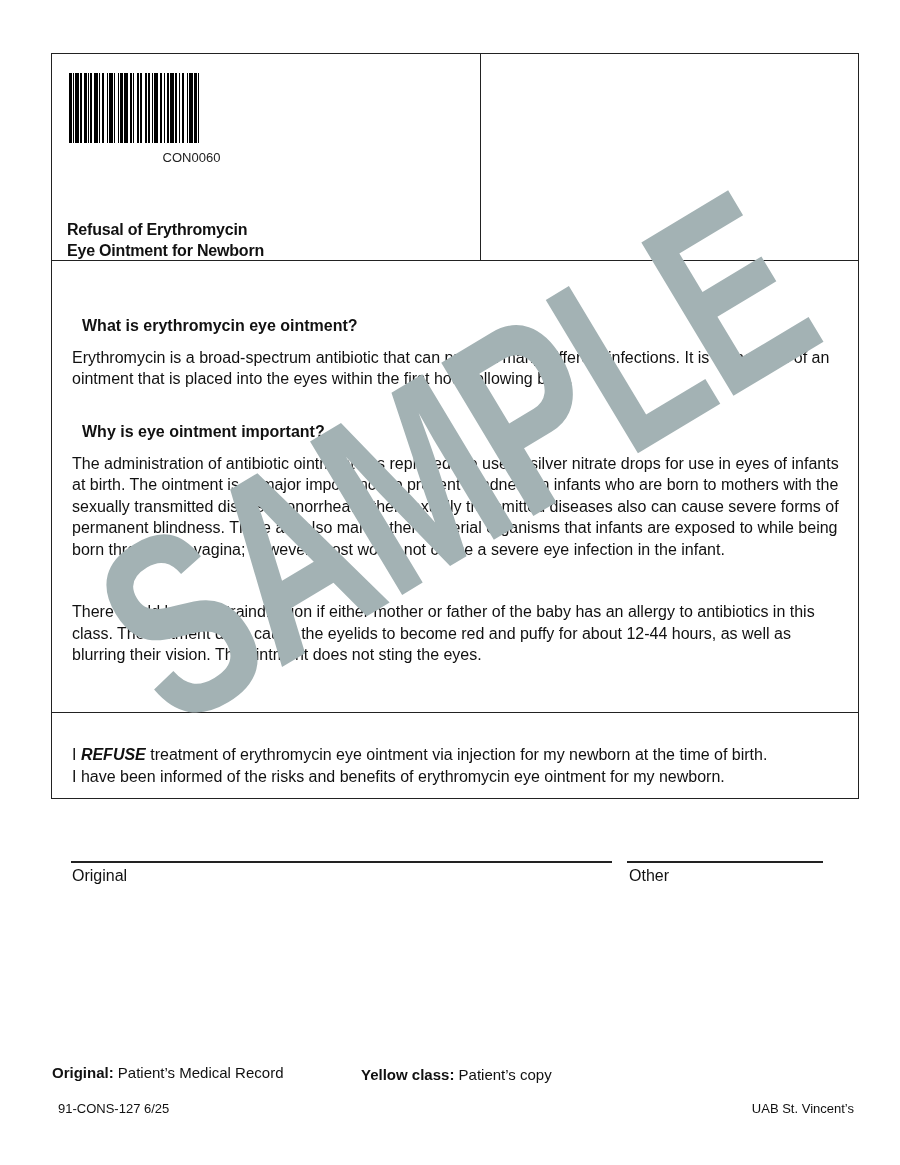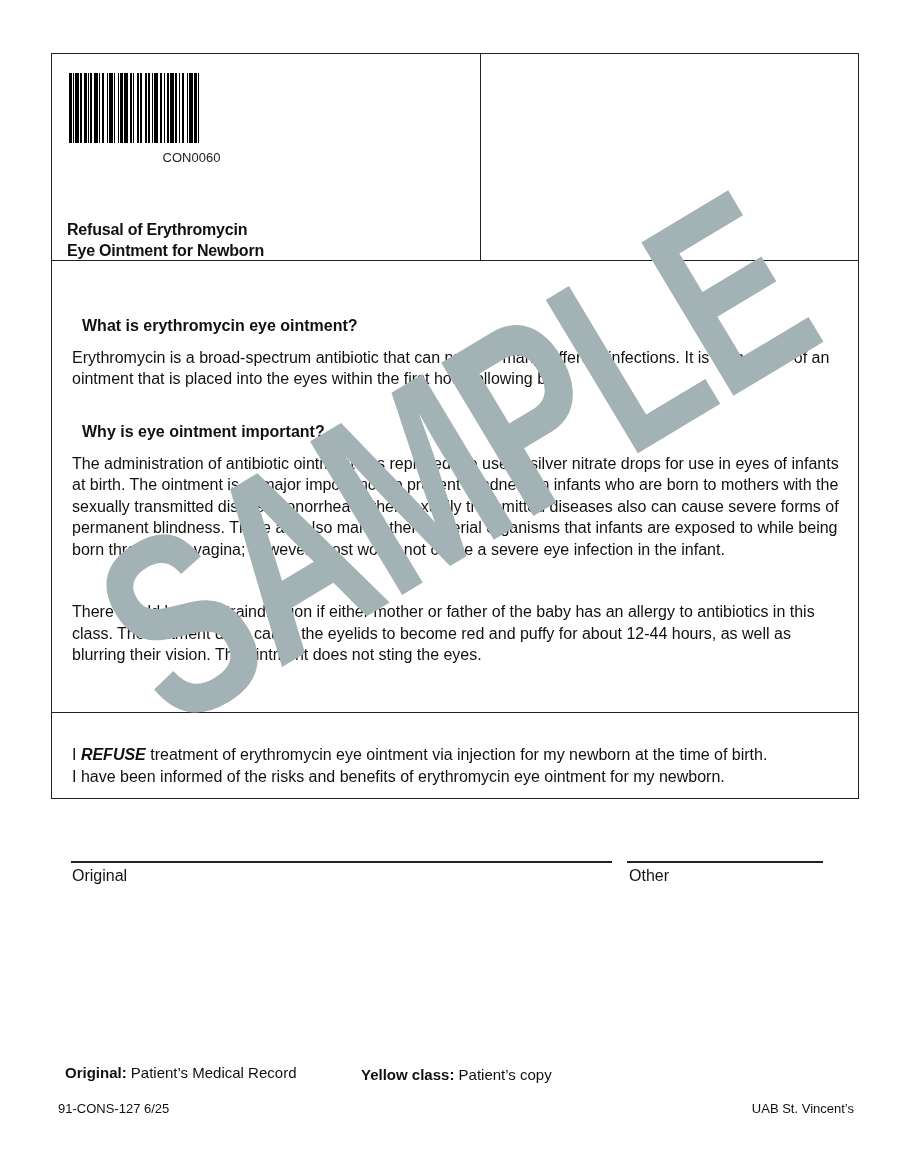--- a/index.html
+++ b/index.html
@@ -140,21 +140,21 @@
   <div class="consent">
     <div><span>I </span><b>REFUSE</b><span> treatment of erythromycin eye ointment via injection for my newborn at the time of birth.</span></div>
     <div>I have been informed of the risks and benefits of erythromycin eye ointment for my newborn.</div>
   </div>
 
   <div class="sig-line" style="left:19px; top:807px; width:541px;"></div>
   <div class="sig-label" style="left:20px; top:813px;">Original</div>
   <div class="sig-line" style="left:575px; top:807px; width:196px;"></div>
   <div class="sig-label" style="left:577px; top:813px;">Other</div>
 
-  <div class="footer-copy" style="left:13px;"><b>Original:</b><span> Patient’s Medical Record</span></div>
+  <div class="footer-copy" style="left:0;"><b>Original:</b><span> Patient’s Medical Record</span></div>
   <div class="footer-copy" style="left:309px; top:1012px;"><b>Yellow class:</b><span> Patient’s copy</span></div>
 </div>
 
 <div class="bottom-meta" style="left:58px;">91-CONS-127  6/25</div>
 <div class="bottom-meta" style="right:46px;">UAB St. Vincent’s</div>
 
 <div class="watermark">
   <svg width="820" height="470" viewBox="0 0 820 470">
     <g transform="translate(415,262) rotate(-31)">
       <text id="wm-text" x="0" y="0" text-anchor="middle" dominant-baseline="middle" font-family="Liberation Sans, sans-serif" font-weight="bold" font-size="260" transform="scale(0.72,1)" letter-spacing="-4" fill="#a3b2b4">SAMPLE</text>

